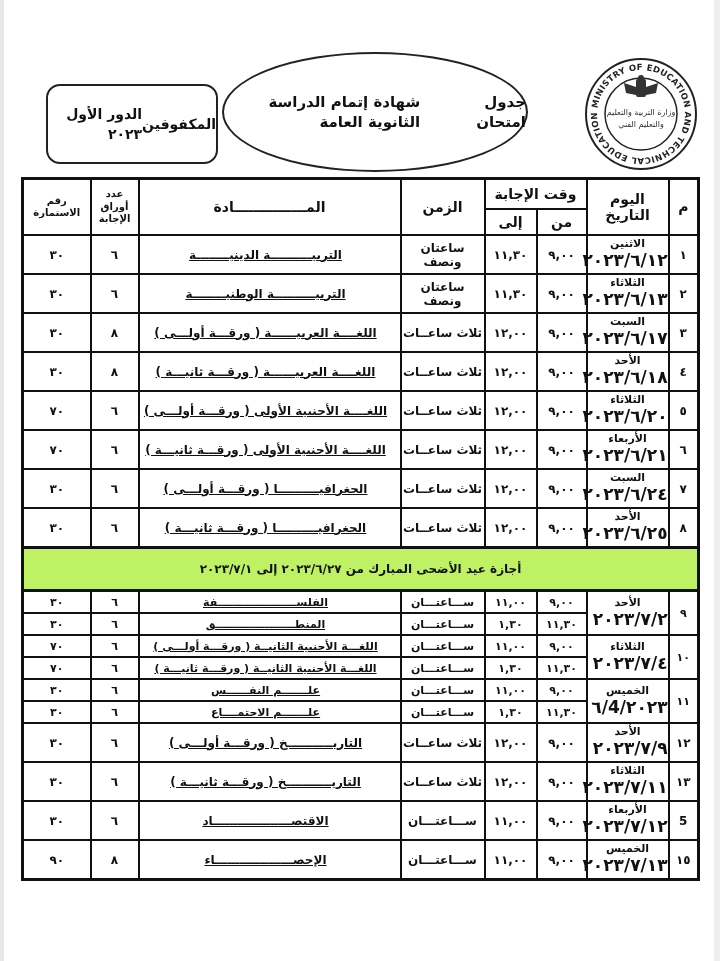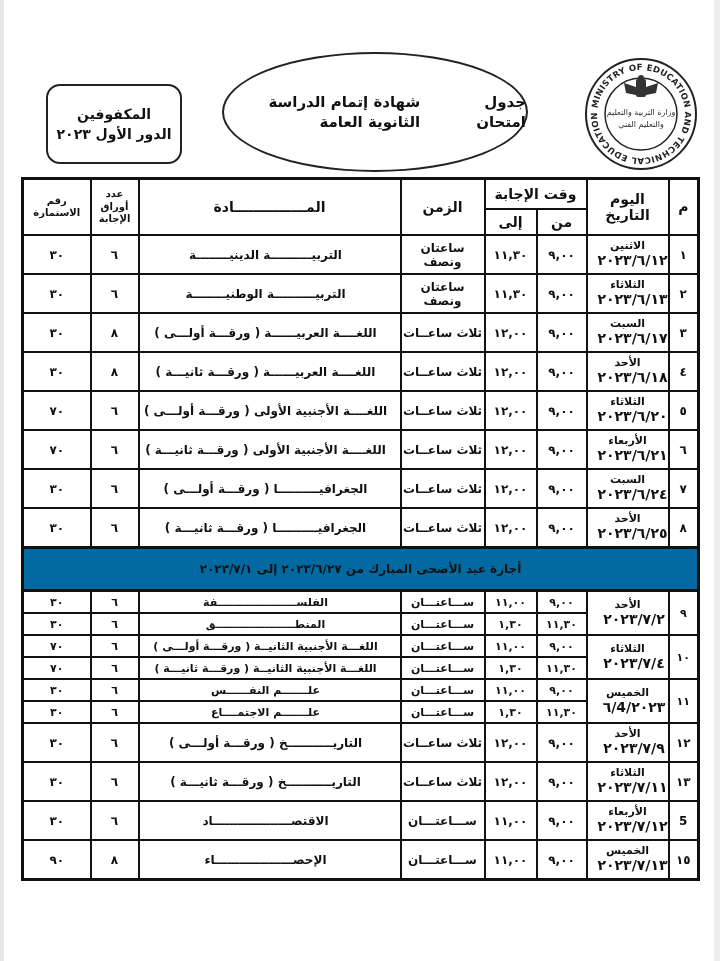--- a/index.html
+++ b/index.html
@@ -17,49 +17,49 @@
   .title-oval {
     position: absolute; left: 222px; top: 52px; width: 306px; height: 120px;
     border: 2px solid #222; border-radius: 50%; box-sizing: border-box;
     display: flex; flex-direction: row; align-items: center; justify-content: center;
     direction: rtl; text-align: right; line-height: 1.35; gap: 32px;
   }
   .title-oval .t1 { font-size: 15px; font-weight: bold; }
   .title-oval .t2 { font-size: 15px; font-weight: bold; }
   .title-oval .t3 { font-size: 15px; font-weight: bold; }
   .badge-box {
-    position: absolute; left: 46px; top: 84px; width: 136px; height: 80px;
+    position: absolute; left: 46px; top: 84px; width: 172px; height: 80px;
     border: 2px solid #222; border-radius: 14px; box-sizing: border-box;
-    display: flex; flex-direction: column; align-items: center; justify-content: center;
+    display: flex; flex-direction: row; align-items: center; justify-content: center;
     direction: rtl; line-height: 1.45; font-weight: bold; font-size: 14px;
   }
 
   
   .sched {
     position: absolute; left: 21px; top: 177px; width: 676px;
     border-collapse: collapse; direction: rtl; table-layout: fixed;
     border: 3px solid #111;
   }
   .sched th, .sched td {
     border: 2px solid #111; text-align: center; vertical-align: middle;
     padding: 0; font-size: 12px; font-weight: bold;
   }
   .sched th { font-size: 14px; }
   .sched th.small { font-size: 10px; line-height: 1.25; font-weight: bold; }
   .sched tr.hdr1 th { height: 28px; }
   .sched tr.hdr2 th { height: 24px; }
   .sched tr.r td { height: 37px; }
   .sched tr.rs td { height: 20px; font-size: 11px; }
   .sched tr.holiday td {
-    height: 40px; background: #0369a1; font-size: 12px; font-weight: bold;
+    height: 40px; background: #bef264; font-size: 12px; font-weight: bold;
     border-top: 3px solid #111; border-bottom: 3px solid #111;
   }
   .day { display: block; font-size: 11px; line-height: 1.2; }
-  .date { display: block; font-size: 14px; line-height: 1.25; letter-spacing: 0.5px; margin-left: 13px; }
-  .subj { font-size: 11px; text-align: right; padding-right: 8px !important; }
+  .date { display: block; font-size: 17px; line-height: 1.25; letter-spacing: 0.5px; margin-left: 13px; }
+  .subj { font-size: 11px; text-align: right; padding-right: 8px !important; text-decoration: underline; }
 </style>
 </head>
 <body>
 
 <div class="edge-left"></div>
 <div class="edge-right"></div>
 
 <div class="logo">
   <svg width="114" height="114" viewBox="0 0 114 114">
     <defs>

